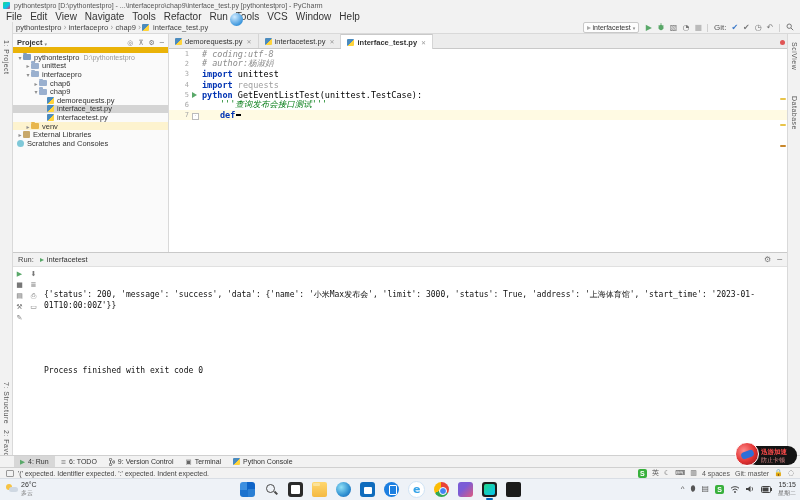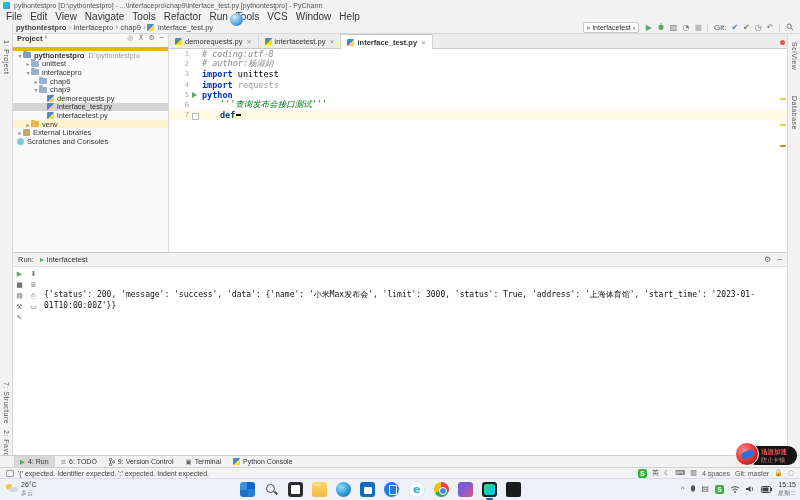--- a/index.html
+++ b/index.html
@@ -23,35 +23,35 @@
   .tbicon{margin:0 2.5px;font-size:8px;line-height:9px;color:#777}
   .tbsep{width:1px;height:8px;background:#d0d0d0;margin:0 3px}
 
   
   .lstrip{left:0;top:22px;width:13px;height:456px;background:#f2f2f2;border-right:1px solid #d9d9d9;box-sizing:border-box}
   .rstrip{left:787px;top:34px;width:13px;height:421px;background:#f2f2f2;border-left:1px solid #d9d9d9;box-sizing:border-box}
   .vlabel{writing-mode:vertical-rl;font-size:7px;color:#555;letter-spacing:.5px}
 
   
   .proj{left:13px;top:34px;width:156px;height:236px;background:#fafafa;border-right:1px solid #d9d9d9;box-sizing:border-box}
-  .projhead{display:flex;align-items:flex-start;height:13px;padding:0 4px;border-bottom:4px solid #eab308}
+  .projhead{display:flex;align-items:flex-end;height:13px;padding:0 4px;border-bottom:6px solid #eab308}
   .projhead .t{font-size:7.5px;color:#333;font-weight:bold}
   .projhead .hicon{margin-left:5px;color:#777;font-size:7px}
   .trow{display:flex;align-items:center;height:8.6px;font-size:7.5px;color:#333;white-space:nowrap;cursor:default}
   .trow.sel{background:#d4d4d4}
   .trow.venvhl{background:#fdf3cf}
   .chev{width:6px;color:#8f8f8f;font-size:6px;text-align:center;flex:0 0 6px}
   .ic-folder{width:8px;height:6px;background:#9ab0cf;border-radius:1px;position:relative;margin-right:3px;flex:0 0 8px}
   .ic-folder::before{content:"";position:absolute;top:-1.5px;left:0;width:3.5px;height:1.5px;background:inherit;border-radius:1px 1px 0 0}
   .ic-folder.orange{background:#e8b64c}
   .ic-py{width:7px;height:7px;border-radius:1px;background:linear-gradient(135deg,#4b8bbe 55%,#ffd43b 55%);margin-right:3px;flex:0 0 7px}
   .ic-lib{width:7px;height:7px;background:#c8a86a;border-radius:1px;margin-right:3px;flex:0 0 7px}
   .ic-scratch{width:7px;height:7px;background:#7fc8d8;border-radius:50%;margin-right:3px;flex:0 0 7px}
   .tdetail{color:#9a9a9a;margin-left:4px;font-size:7px}
-  .bold{font-weight:bold}
+  .bold{font-weight:normal}
 
   
   .tabbar{left:169px;top:34px;width:618px;height:15px;background:#ececec;border-bottom:1px solid #c9c9c9;display:flex;box-sizing:border-box}
   .tab{display:flex;align-items:center;padding:0 6px;border-right:1px solid #d5d5d5;font-size:7.5px;color:#333;height:14px}
   .tab .x{margin-left:4px;color:#999;font-size:6px}
   .tab.active{background:#fff;border-top:1px solid #c9c9c9;border-bottom:1px solid #fff;font-weight:bold}
 
   
   .editor{left:169px;top:49px;width:618px;height:221px;background:#fff}
   .codeline{position:relative;height:10.2px;display:flex;align-items:center;white-space:pre;
@@ -320,21 +320,21 @@
     <span class="kw">import</span><span class="plain"> unittest</span>
   </div>
   <div class="codeline">
     <span class="gnum">4</span>
     <span class="gutterpad"></span>
     <span class="kw">import</span><span class="unused"> requests</span>
   </div>
   <div class="codeline">
     <span class="gnum">5</span>
     <span class="gutterpad"><span class="runarrow"></span></span>
-    <span class="kw">python</span>
+    <span class="kw">python</span><span class="plain"> GetEventListTest(unittest.TestCase):</span>
   </div>
   <div class="codeline">
     <span class="gnum">6</span>
     <span class="gutterpad"></span>
     <span class="str" style="padding-left:18px"><span>'''查询发布会接口测试'''</span></span>
   </div>
   <div class="codeline caretline">
     <span class="gnum">7</span>
     <span class="gutterpad"><span class="foldbox">-</span></span>
     <span class="kw" style="padding-left:18px">def</span>
@@ -367,20 +367,21 @@
   </div>
   <div class="ctoolcol" style="left:14px;top:14px">
     <span class="ci glyph">⬇</span>
     <span class="ci glyph">≣</span>
     <span class="ci glyph">⎙</span>
     <span class="ci glyph">▭</span>
   </div>
   <div class="console">
     <div class="cline">{'status': 200, 'message': 'success', 'data': {'name': '小米Max发布会', 'limit': 3000, 'status': True, 'address': '上海体育馆', 'start_time': '2023-01-01T10:00:00Z'}}</div>
     <div class="cline" style="height:8px"></div>
+    <div class="cline">Process finished with exit code 0</div>
   </div>
 </div>
 
 <div class="abs twbar">
   <div class="twitem active">
     <span class="twicon green glyph">▶</span>
     <span>4: Run</span>
   </div>
   <div class="twitem">
     <span class="twicon glyph">≡</span>

